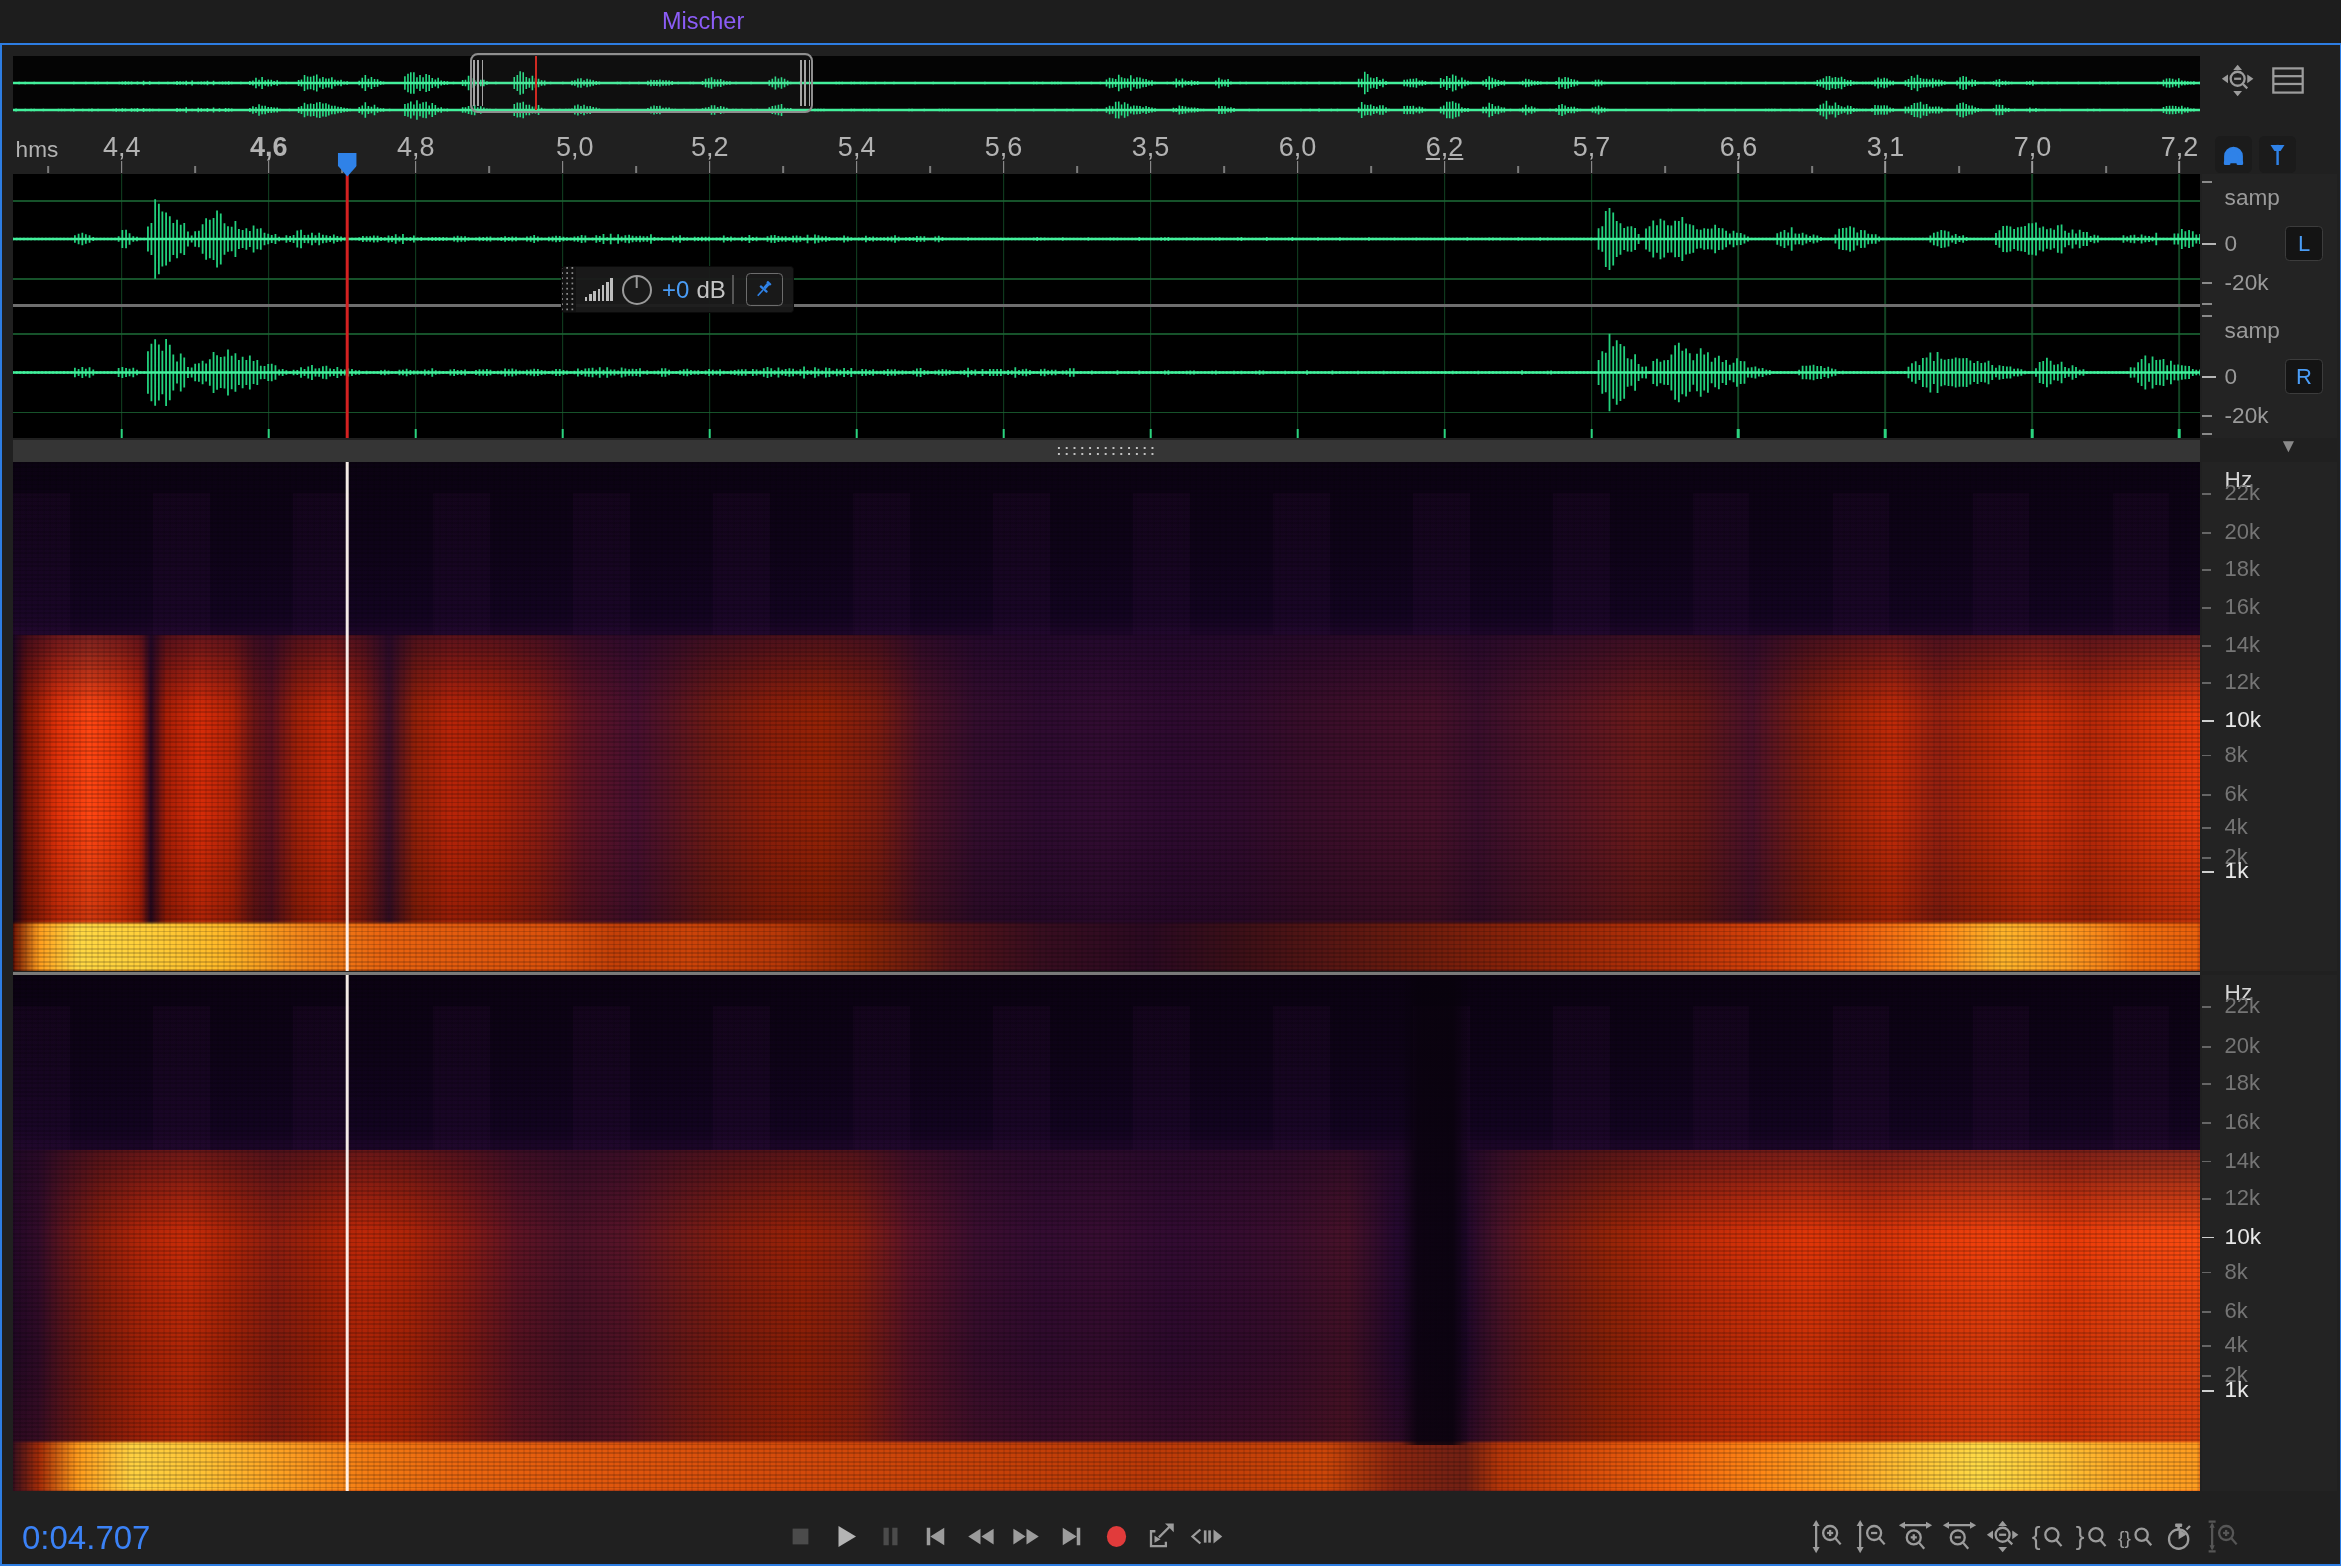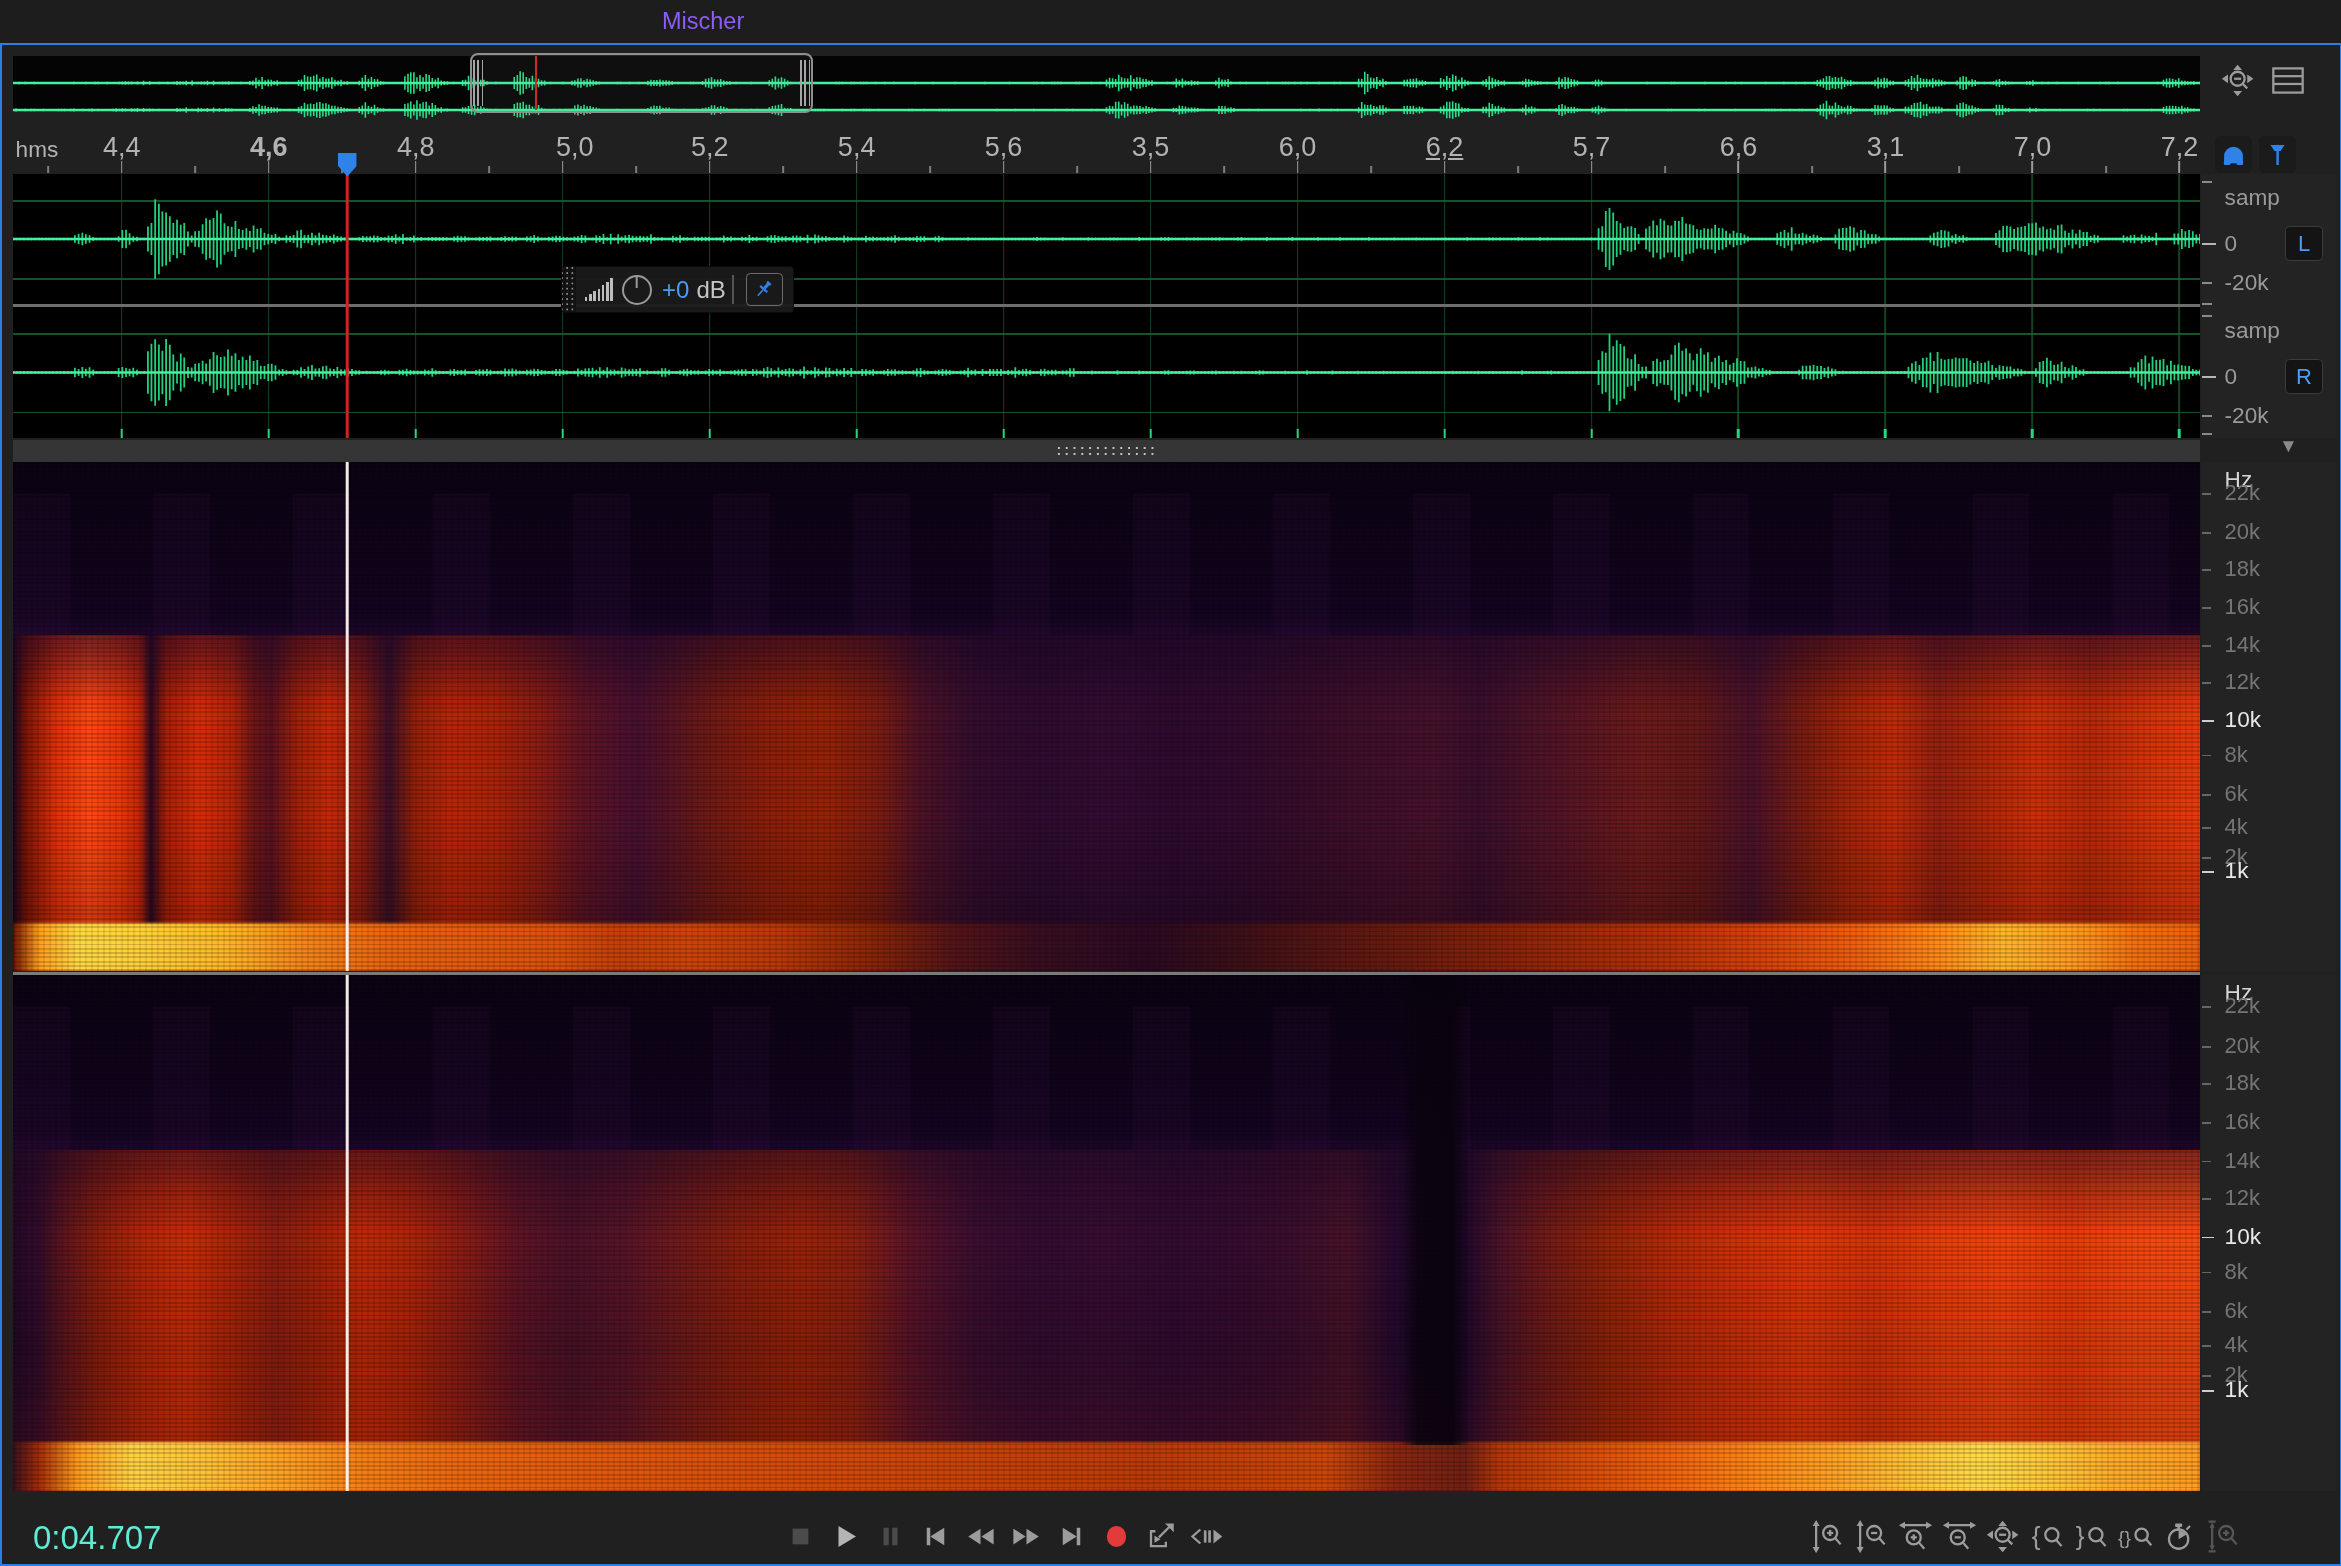--- a/index.html
+++ b/index.html
@@ -116,21 +116,21 @@
   .spec-scale{position:absolute;left:2202px;width:135px;background:#232323;}
   .fs1{top:462px;height:509px;} .fs2{top:975px;height:516px;}
   .hz{position:absolute;left:22.6px;top:5.2px;font-size:22.6px;color:#d6d6d6;}
   .f-label{position:absolute;left:22.6px;transform:translateY(-50%);font-size:22px;color:#757575;}
   .f-label.bright{color:#e8e8e8;font-size:22.6px;}
   .f-dash{position:absolute;left:0;width:8.7px;height:1.7px;background:#666;}
   .f-dash.bright{width:12px;background:#cfcfcf;}
 
   
   .transport{position:absolute;left:0;top:1514px;width:2342px;height:49px;}
-  .time{position:absolute;left:33px;top:5.2px;font-size:33px;color:#5eead4;}
+  .time{position:absolute;left:22px;top:5.2px;font-size:33px;color:#3b82f6;}
   .t-buttons{position:absolute;left:781px;top:1.7px;width:445px;display:flex;justify-content:space-between;}
   .z-buttons{position:absolute;left:1808px;top:1.7px;width:435px;display:flex;justify-content:space-between;}
   .tbtn{width:38px;height:42px;display:flex;align-items:center;justify-content:center;}
   svg{display:block;}
   .s-stroke{stroke:#9c9c9c;stroke-width:2.6;fill:none;}
   .s-fill{fill:#9c9c9c;}
   .dim-stroke{stroke:#565656;stroke-width:2.6;fill:none;}
   .dim-fill{fill:#565656;}
   .blue-fill{fill:#2f82e8;}
   .brace{font-family:"Liberation Sans",sans-serif;fill:#9c9c9c;}

